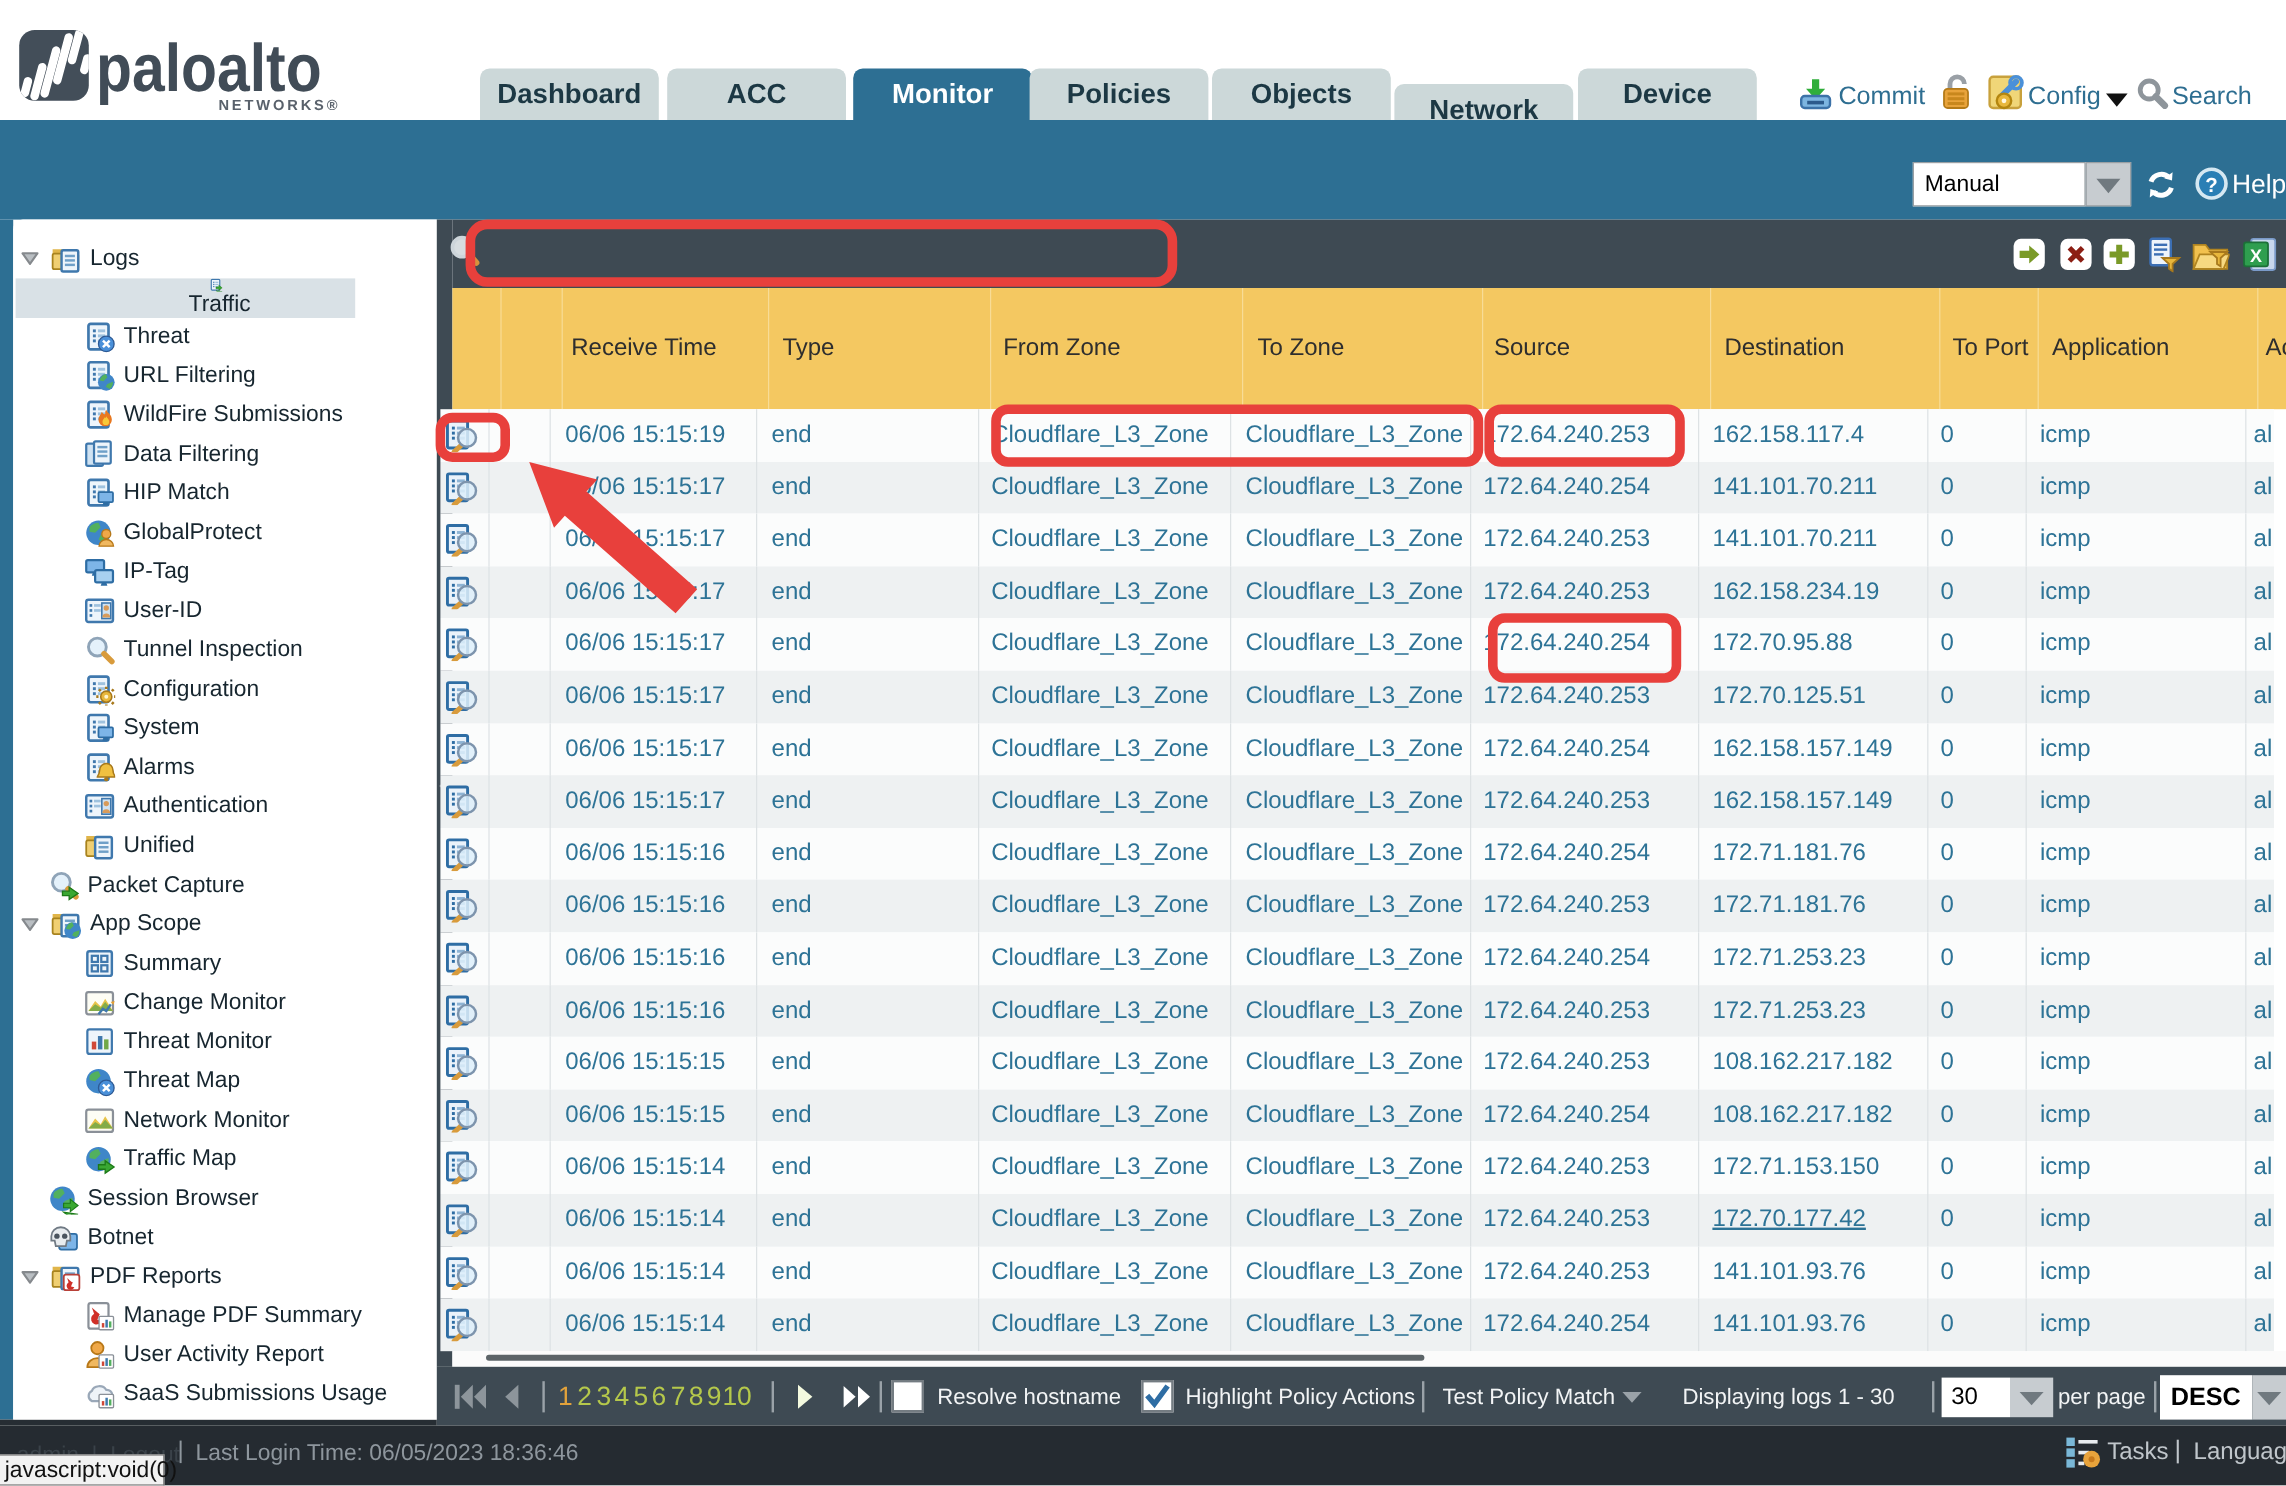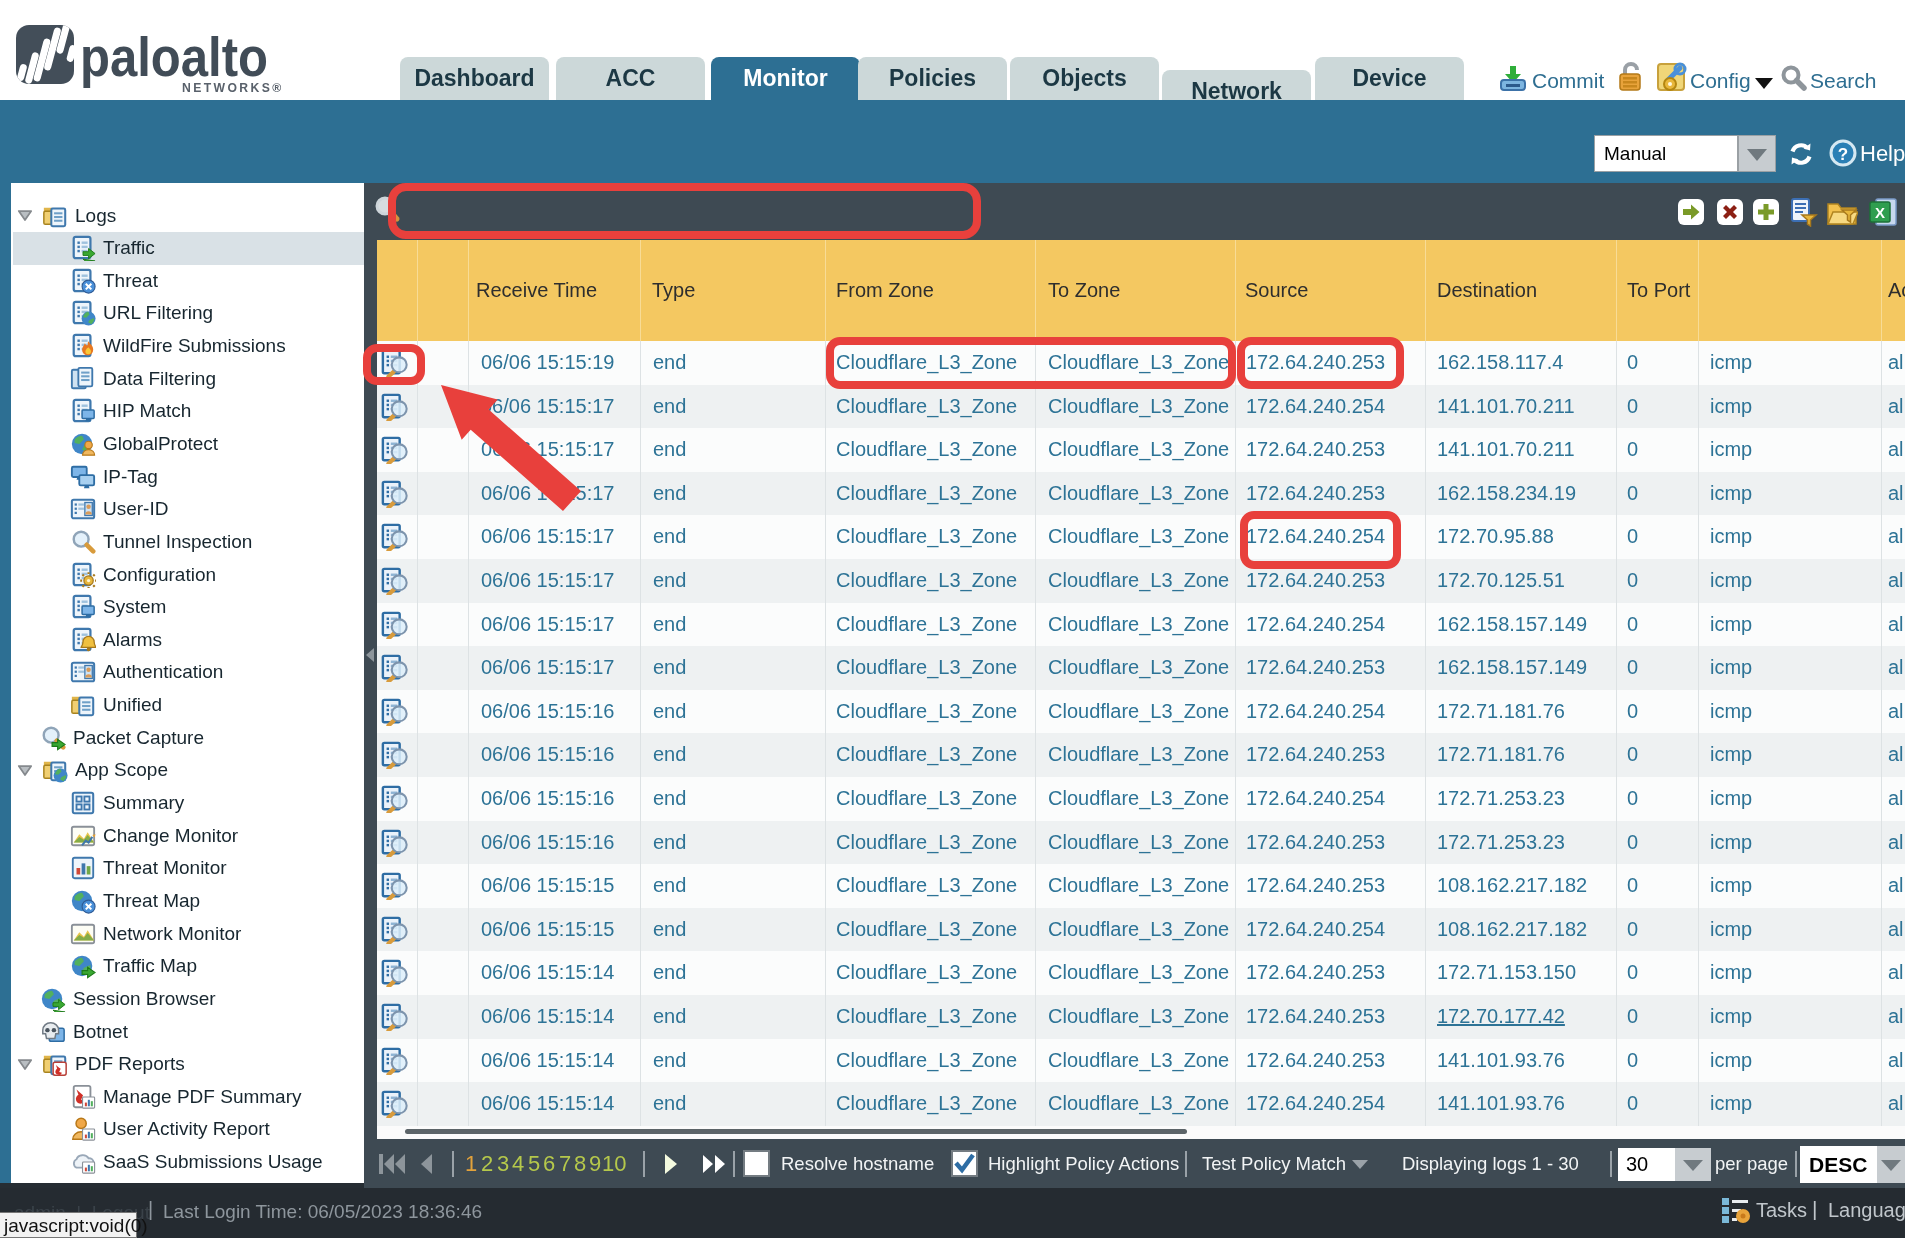--- a/index.html
+++ b/index.html
@@ -5,21 +5,21 @@
   * { margin:0; padding:0; box-sizing:border-box; }
   html,body { width:1905px; height:1238px; overflow:hidden; background:#fff;
     font-family:"Liberation Sans", sans-serif; }
   .abs { position:absolute; }
   #page { position:relative; width:1905px; height:1238px; overflow:hidden; }
   .tab { position:absolute; top:57px; height:43px; width:149px; background:#ccd8d9;
     border-radius:8px 8px 0 0; color:#1c3844; font-size:23px; font-weight:700;
     text-align:center; line-height:43px; }
   .tab.sel { background:#2d6f93; color:#fff; }
   .toplink { color:#2e6e91; font-size:21px; }
-  .trow { position:absolute; left:377px; width:1528px; height:43.6px; }
+  .trow { position:absolute; left:367px; width:1528px; height:43.6px; }
   .trow .c { position:absolute; top:0; height:43.6px; line-height:43.6px;
     font-size:20px; color:#2d7396; white-space:nowrap; }
   .vline { position:absolute; top:0; bottom:0; width:1px; background:#dde2e4; }
   .sbi { position:absolute; height:33px; display:flex; align-items:center;
     font-size:19px; color:#17262f; white-space:nowrap; }
   .sbi svg { margin-right:7px; }
   .hcol { position:absolute; top:0; height:101px; line-height:101px; font-size:20px;
     color:#2e2e2e; white-space:nowrap; }
   .redbox { position:absolute; border:7px solid #e8403c; border-radius:14px; }
   .pgsep { position:absolute; top:1151px; width:2px; height:26px; background:#9aa2a8; }
@@ -116,21 +116,21 @@
         <svg width="26" height="26" viewBox="0 0 28 28">
           <path d="M2 5 h9 l3 3 h11 v4 h-23z" fill="#e0b54a"></path>
           <rect x="2" y="9" width="23" height="14" rx="1.5" fill="#f0cf72" stroke="#a8831e" stroke-width="1.6"></rect>
           <rect x="10" y="6" width="15" height="19" rx="1.5" fill="#eef5fb" stroke="#3f78ad" stroke-width="2.2"></rect>
           <rect x="13" y="10" width="9" height="2.2" fill="#6fa0c8"></rect>
           <rect x="13" y="14" width="9" height="2.2" fill="#6fa0c8"></rect>
           <rect x="13" y="18" width="9" height="2.2" fill="#6fa0c8"></rect>
         </svg>
         <span>Logs</span>
       </div>
-      <div class="sbi" style="top:231.64px;background:#d9e1e6;left:13px;width:351px;padding-left:57px;">
+      <div class="sbi" style="top:231.64px;background:#d9e1e6;left:13px;width:283px;padding-left:57px;flex-direction:column;">
         <svg width="26" height="26" viewBox="0 0 28 28">
           <rect x="4" y="2" width="18" height="23" rx="2" fill="#eef5fb" stroke="#3f78ad" stroke-width="2.4"></rect>
           <rect x="8" y="7" width="2.6" height="2.6" fill="#3f78ad"></rect>
           <rect x="12.5" y="7" width="6.5" height="2.6" fill="#9fc2de"></rect>
           <rect x="8" y="11.5" width="2.6" height="2.6" fill="#3f78ad"></rect>
           <rect x="12.5" y="11.5" width="6.5" height="2.6" fill="#9fc2de"></rect>
           <rect x="8" y="16" width="2.6" height="2.6" fill="#3f78ad"></rect>
           <rect x="12.5" y="16" width="6.5" height="2.6" fill="#9fc2de"></rect>
           <path d="M14 18 h6 v-3.5 l7 5.5 -7 5.5 v-3.5 h-6z" fill="#3aa832" stroke="#1c7a18" stroke-width="1"></path>
           <path d="M27 12 h-6 v-3.5 l-7 5.5 0 0z" fill="#3aa832" stroke="#1c7a18" stroke-width="1" transform="translate(0,14) scale(1,-1) translate(0,-26)"></path>
@@ -516,20 +516,21 @@
     <div class="vline" style="left:1239px;background:#f8dc96;"></div>
     <div class="vline" style="left:1321px;background:#f8dc96;"></div>
     <div class="vline" style="left:1504px;background:#f8dc96;"></div>
     <div class="hcol" style="left:99px;">Receive Time</div>
     <div class="hcol" style="left:275px;">Type</div>
     <div class="hcol" style="left:459px;">From Zone</div>
     <div class="hcol" style="left:671px;">To Zone</div>
     <div class="hcol" style="left:868px;">Source</div>
     <div class="hcol" style="left:1060px;">Destination</div>
     <div class="hcol" style="left:1250px;">To Port</div>
+    <div class="hcol" style="left:1333px;">Application</div>
     <div class="hcol" style="left:1511px;">Ac</div>
   </div>
 
   <div id="rows">
       <div class="trow" style="top:341px;background:#fbfcfc;">
         <div class="vline" style="left:40px;"></div>
         <div class="vline" style="left:91px;"></div>
         <div class="vline" style="left:263px;"></div>
         <div class="vline" style="left:448px;"></div>
         <div class="vline" style="left:658px;"></div>

